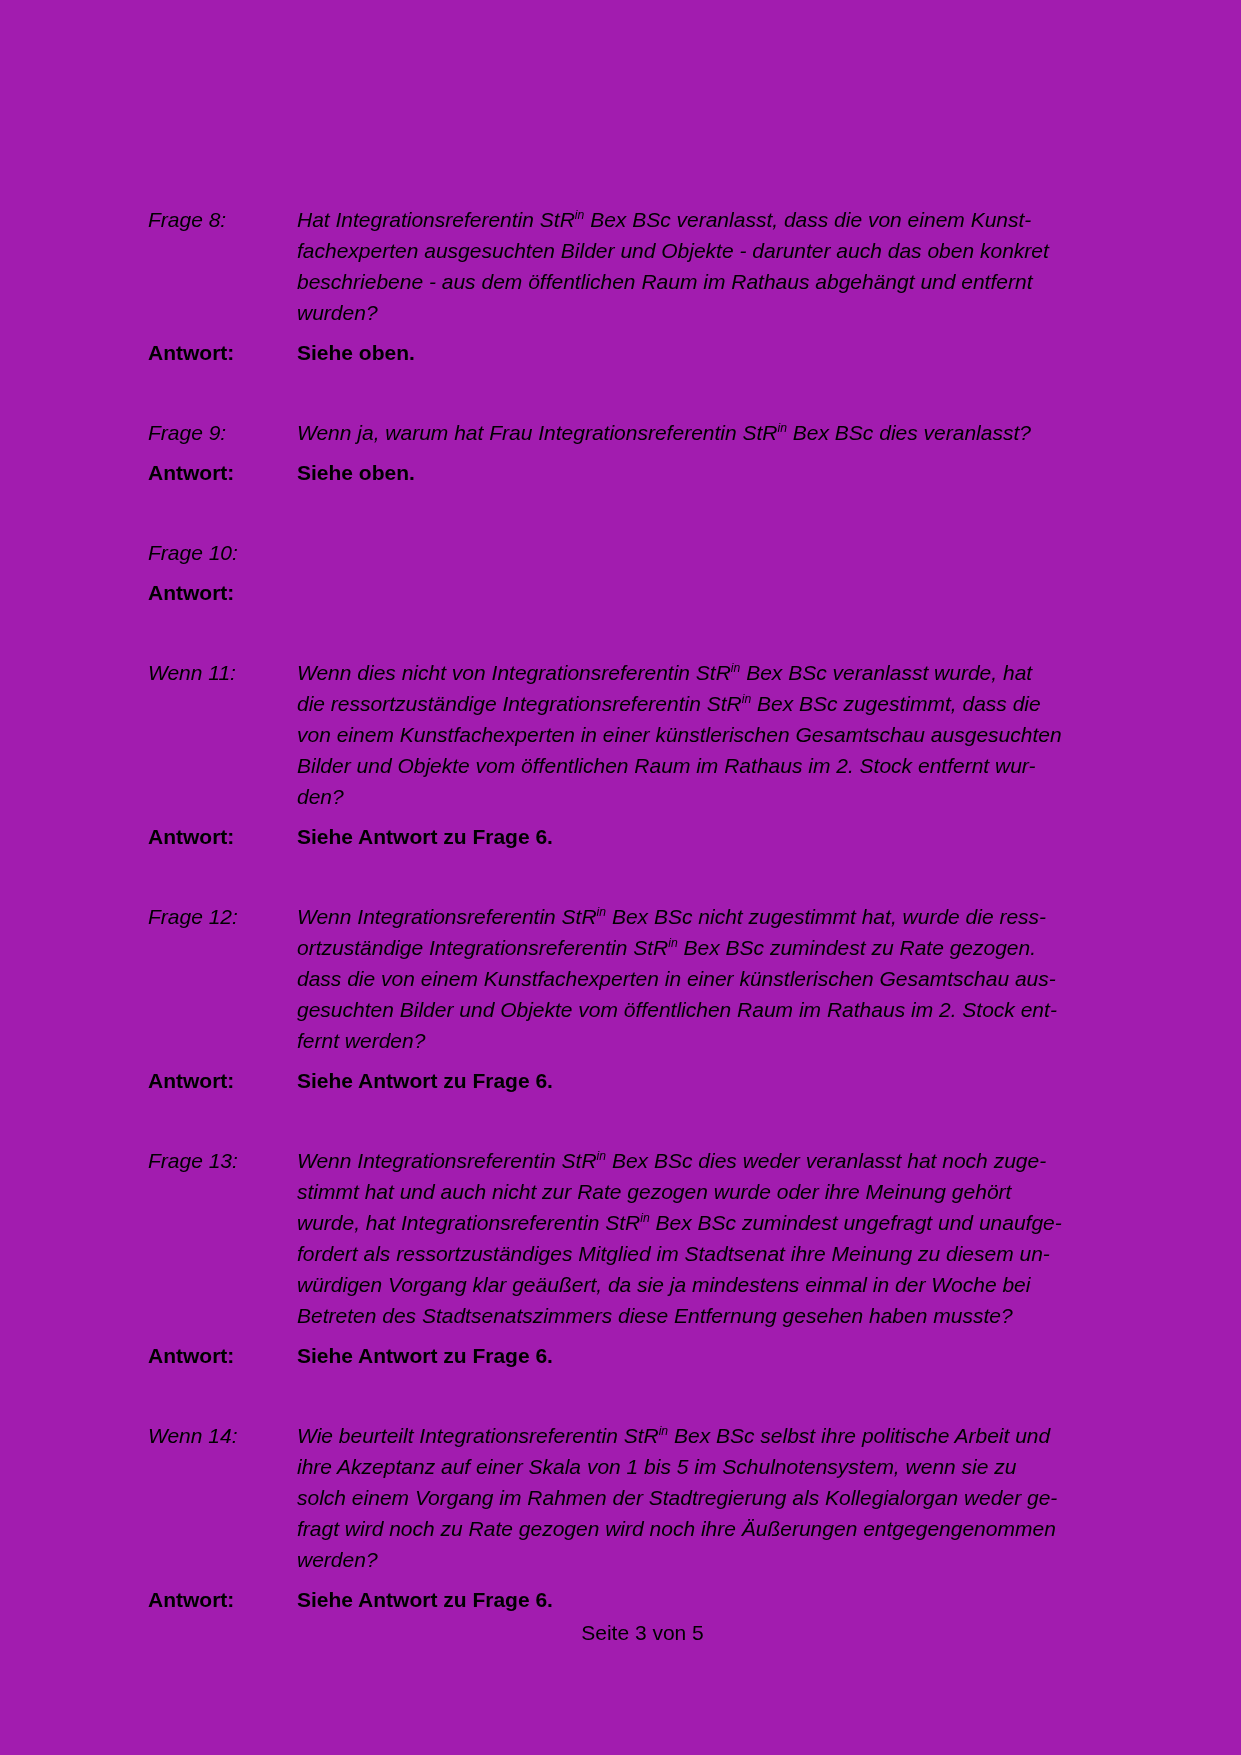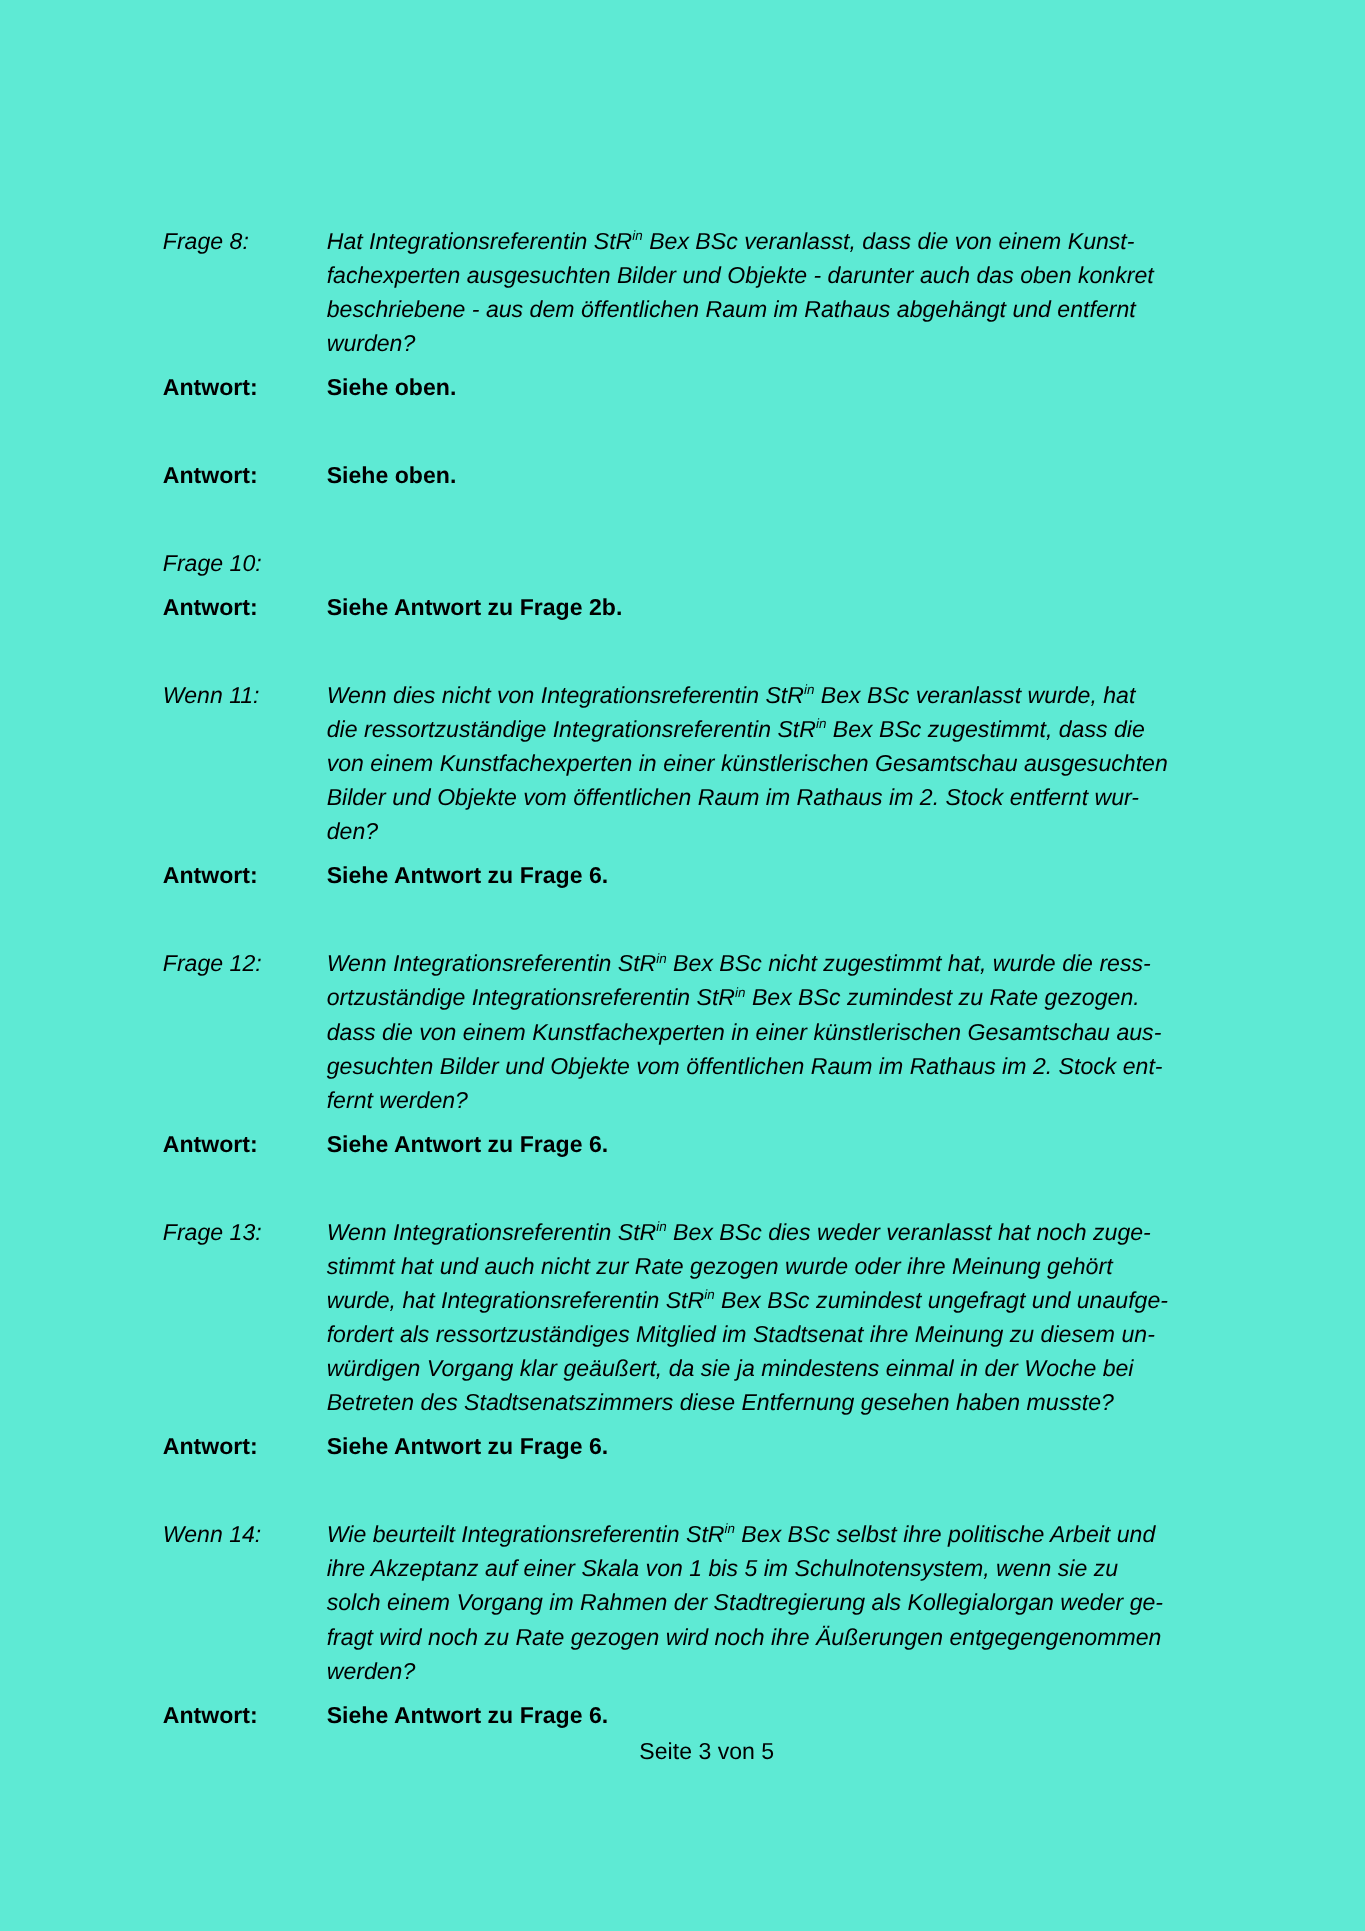--- a/index.html
+++ b/index.html
@@ -8,21 +8,21 @@
     padding: 0;
     background: #ffffff;
     color: #000000;
     font-family: "Liberation Sans", "DejaVu Sans", sans-serif;
   }
   .page {
     position: relative;
     box-sizing: border-box;
     width: 1241px;
     height: 1755px;
-    background: #5eead4;
+    background: #a21caf;
     padding: 204px 0 0 148px;
     overflow: hidden;
   }
   .qa-list { width: 989px; }
   .qa-block + .qa-block { margin-top: 49px; }
   .row {
     display: flex;
     align-items: flex-start;
     font-size: 21px;
     line-height: 31px;
@@ -66,33 +66,36 @@
       <div class="col-label">Frage 8:</div>
       <div class="col-text">Hat Integrationsreferentin StR<sup>in</sup> Bex BSc veranlasst, dass die von einem Kunst-<br>fachexperten ausgesuchten Bilder und Objekte - darunter auch das oben konkret<br>beschriebene - aus dem öffentlichen Raum im Rathaus abgehängt und entfernt<br>wurden?</div>
     </div>
     <div class="row answer-row">
       <div class="col-label">Antwort:</div>
       <div class="col-text">Siehe oben.</div>
     </div>
   </section>
 
   <section class="qa-block">
+    <div class="row question-row">
+      <div class="col-label">Frage 9:</div>
+      <div class="col-text">Wenn ja, warum hat Frau Integrationsreferentin StR<sup>in</sup> Bex BSc dies veranlasst?</div>
+    </div>
     <div class="row answer-row">
       <div class="col-label">Antwort:</div>
       <div class="col-text">Siehe oben.</div>
     </div>
   </section>
 
   <section class="qa-block">
     <div class="row question-row">
       <div class="col-label">Frage 10:</div>
     </div>
     <div class="row answer-row">
       <div class="col-label">Antwort:</div>
-      <div class="col-text">Siehe Antwort zu Frage 2b.</div>
     </div>
   </section>
 
   <section class="qa-block">
     <div class="row question-row">
       <div class="col-label">Wenn 11:</div>
       <div class="col-text">Wenn dies nicht von Integrationsreferentin StR<sup>in</sup> Bex BSc veranlasst wurde, hat<br>die ressortzuständige Integrationsreferentin StR<sup>in</sup> Bex BSc zugestimmt, dass die<br>von einem Kunstfachexperten in einer künstlerischen Gesamtschau ausgesuchten<br>Bilder und Objekte vom öffentlichen Raum im Rathaus im 2. Stock entfernt wur-<br>den?</div>
     </div>
     <div class="row answer-row">
       <div class="col-label">Antwort:</div>

